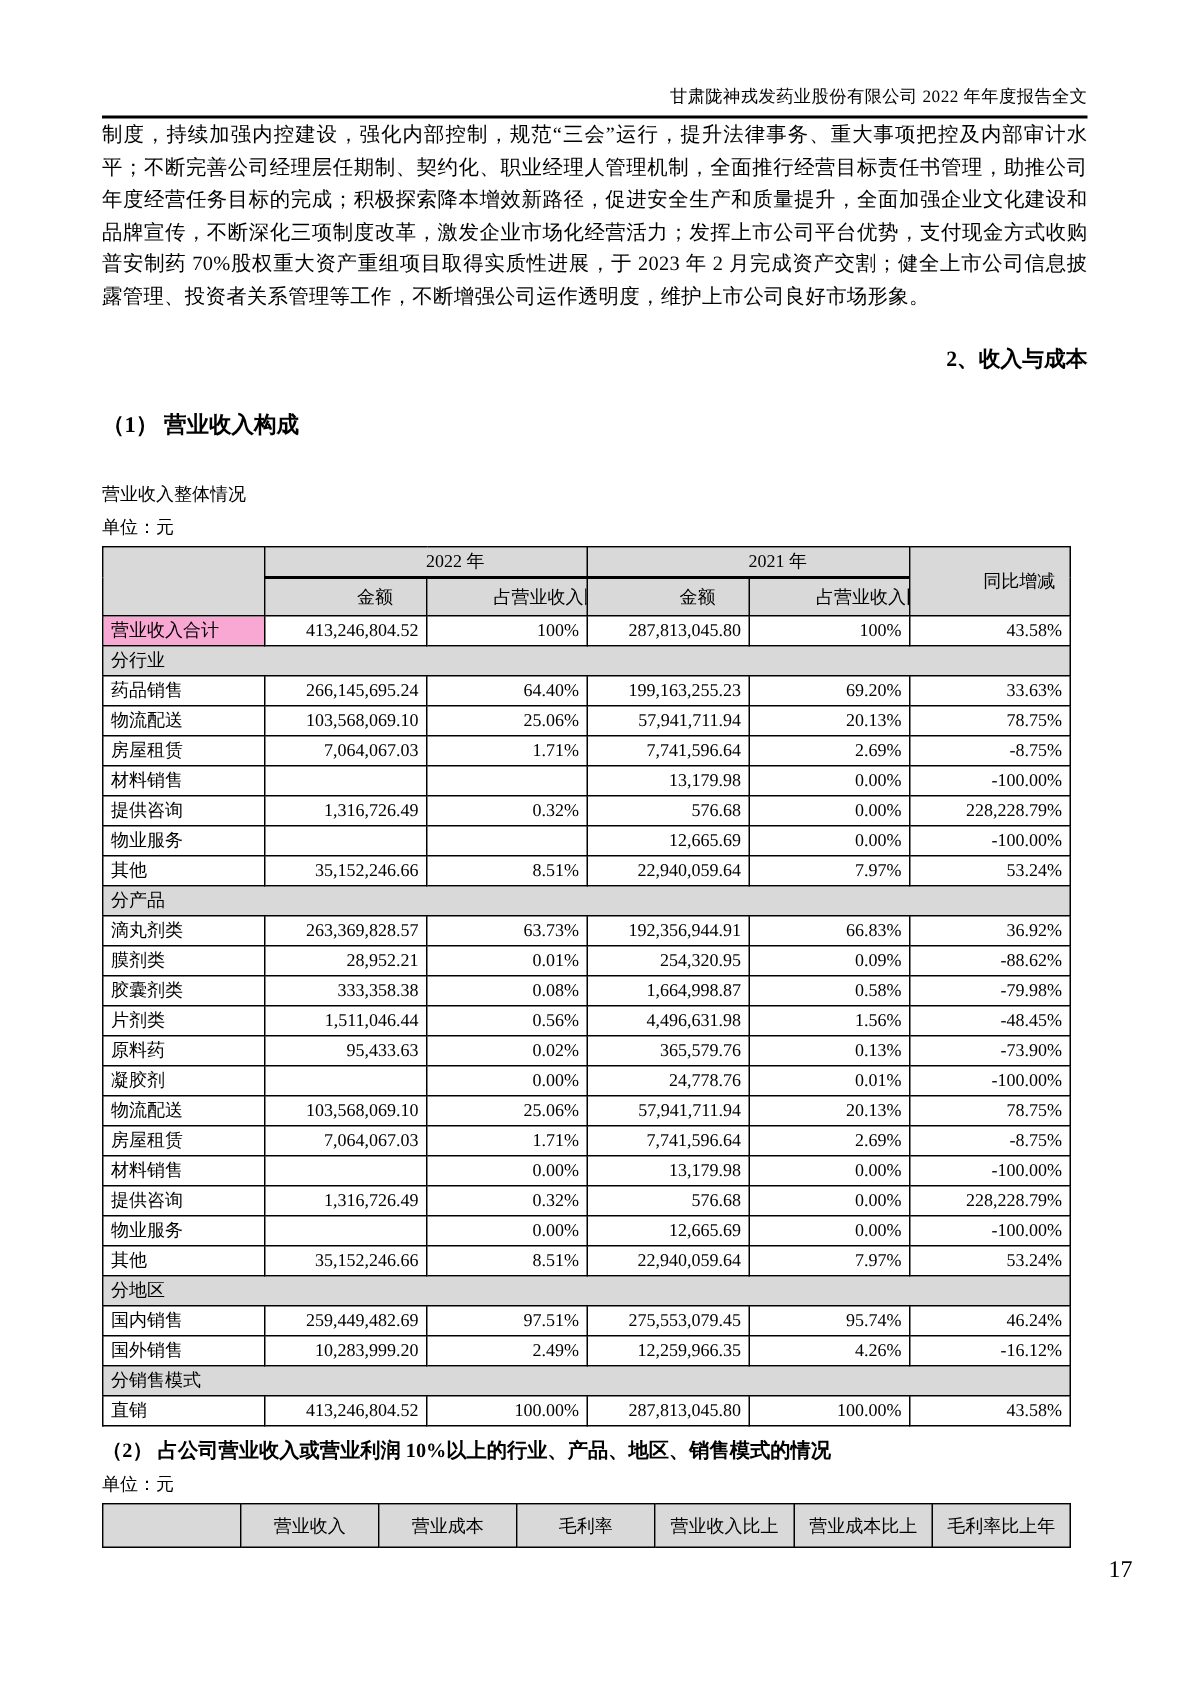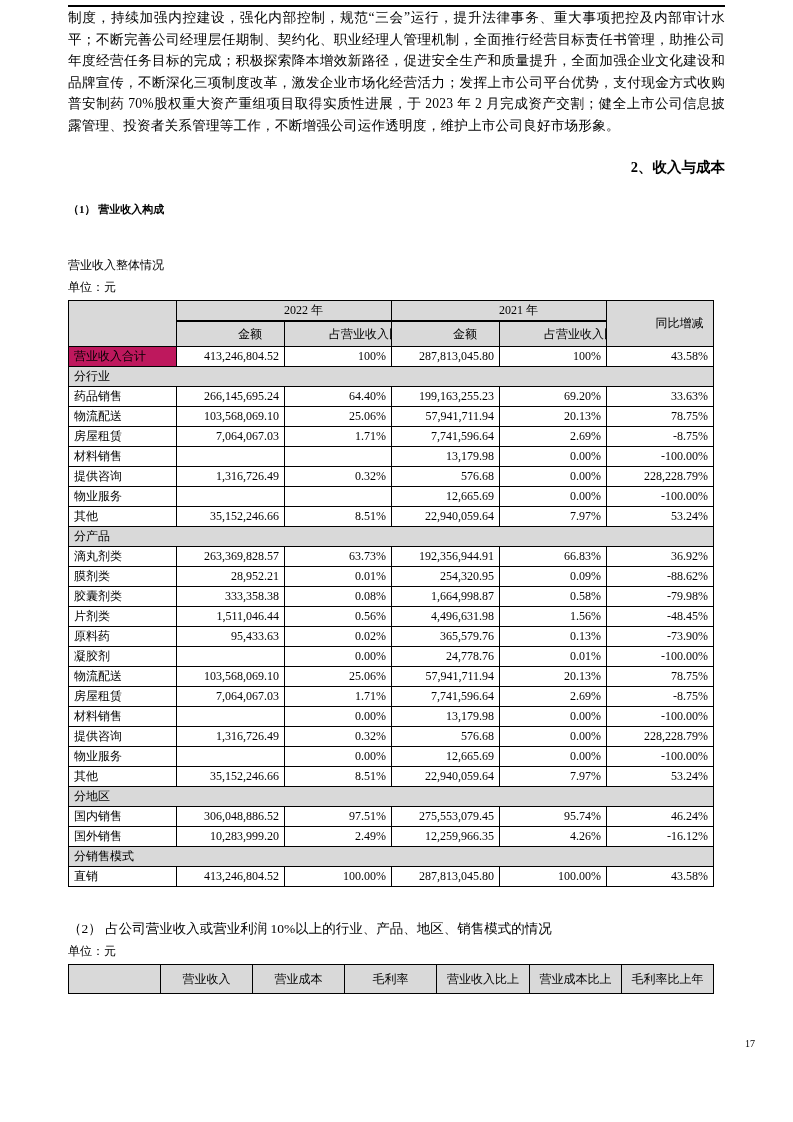--- a/index.html
+++ b/index.html
@@ -18,45 +18,46 @@
 
   .body-paragraph {
     margin-top:0;
     font-size:13.6px;
     line-height:21.5px;
     text-align:justify;
     letter-spacing:0.2px;
   }
 
   .h-num   { margin-top:22px; font-size:14.5px; font-weight:bold;text-align:right; }
-  .h-sub   { margin-top:25px; font-size:11px; font-weight:bold; }
-  .h-sub2  { margin-top:33px; font-size:13.5px; font-weight:normal; }
-  .note    { margin-top:40px; font-size:12px; }
+  .h-sub   { margin-top:25px; font-size:15px; font-weight:bold; }
+  .h-sub2  { margin-top:7px; font-size:13.5px; font-weight:bold; }
+  .note    { margin-top:28px; font-size:12px; }
   .unit    { margin-top:5px; text-align:left; font-size:12px; }
   .applicable-line { margin-top:21px; font-size:13px; }
   .applicable-line span { margin-right:6px; }
 
   table { width:645px; border-collapse:collapse; table-layout:fixed; font-size:12px; margin-top:4px; }
   td, th { border:1px solid #000; padding:1px 5px; height:16px; vertical-align:middle; overflow:hidden; white-space:nowrap; }
   th { background:#d9d9d9; font-weight:normal; text-align:center;padding-left:44px; }
   .year-cell { border-bottom:2px solid #000; }
   .sub-head th { height:22px; }
   td.num { text-align:right; }
   td.label-cell { text-align:left; }
-  td.shaded { background:#be185d;margin-left:37px; }
+  td.shaded { background:#f9a8d4;margin-left:37px; }
   td.section-cell { background:#d9d9d9; text-align:left; }
   .t2 th { height:22px; padding:3px 4px;font-family:Liberation Mono, monospace; }
 
-  .page-number { position:absolute; top:1038px; right:38px; font-size:10px; }
+  .page-number { position:absolute; top:1038px; right:38px; font-size:16px; }
 </style>
 </head>
 <body>
 
 <div class="content">
 
+  <div class="doc-header">甘肃陇神戎发药业股份有限公司 2022 年年度报告全文</div>
   <div class="header-rule"></div>
 
   <div class="body-paragraph">制度，持续加强内控建设，强化内部控制，规范“三会”运行，提升法律事务、重大事项把控及内部审计水平；不断完善公司经理层任期制、契约化、职业经理人管理机制，全面推行经营目标责任书管理，助推公司年度经营任务目标的完成；积极探索降本增效新路径，促进安全生产和质量提升，全面加强企业文化建设和品牌宣传，不断深化三项制度改革，激发企业市场化经营活力；发挥上市公司平台优势，支付现金方式收购普安制药 70%股权重大资产重组项目取得实质性进展，于 2023 年 2 月完成资产交割；健全上市公司信息披露管理、投资者关系管理等工作，不断增强公司运作透明度，维护上市公司良好市场形象。</div>
 
   <div class="h-num">2、收入与成本</div>
 
   <div class="h-sub">（1）  营业收入构成</div>
 
   <div class="note">营业收入整体情况</div>
 
@@ -250,21 +251,21 @@
           <td class="num">8.51%</td>
           <td class="num">22,940,059.64</td>
           <td class="num">7.97%</td>
           <td class="num">53.24%</td>
         </tr>
         <tr>
           <td class="section-cell" colspan="6">分地区</td>
         </tr>
         <tr>
           <td class="label-cell">国内销售</td>
-          <td class="num">306,048,886.52</td>
+          <td class="num">259,449,482.69</td>
           <td class="num">97.51%</td>
           <td class="num">275,553,079.45</td>
           <td class="num">95.74%</td>
           <td class="num">46.24%</td>
         </tr>
         <tr>
           <td class="label-cell">国外销售</td>
           <td class="num">10,283,999.20</td>
           <td class="num">2.49%</td>
           <td class="num">12,259,966.35</td>

